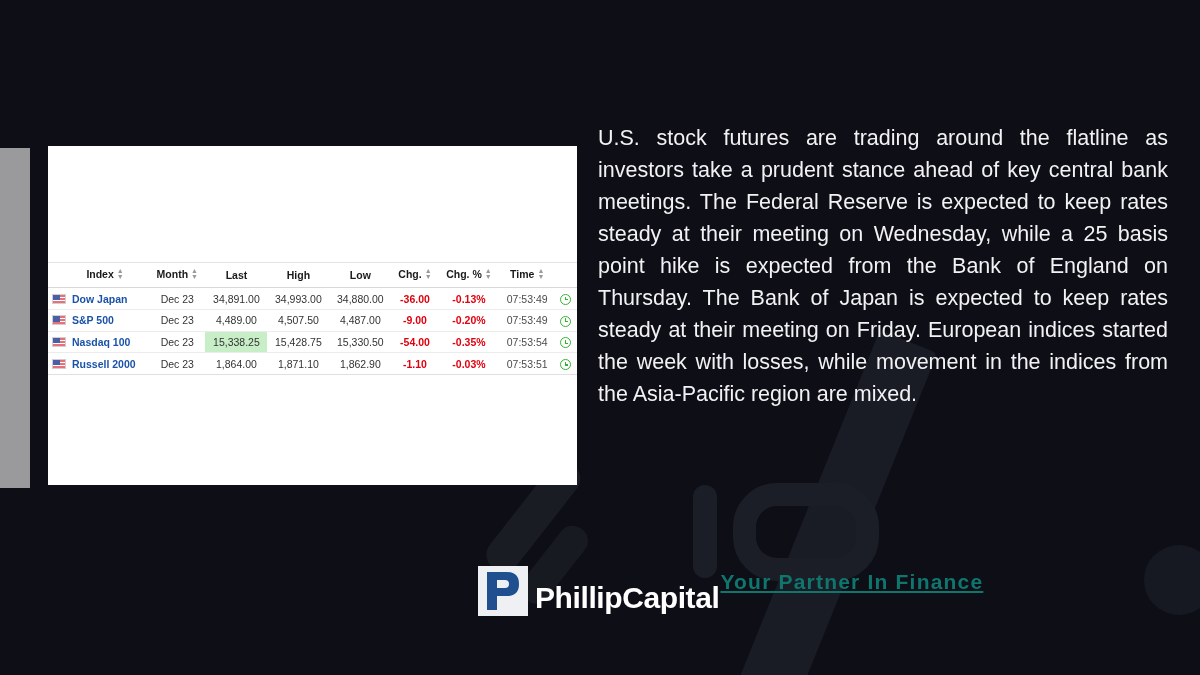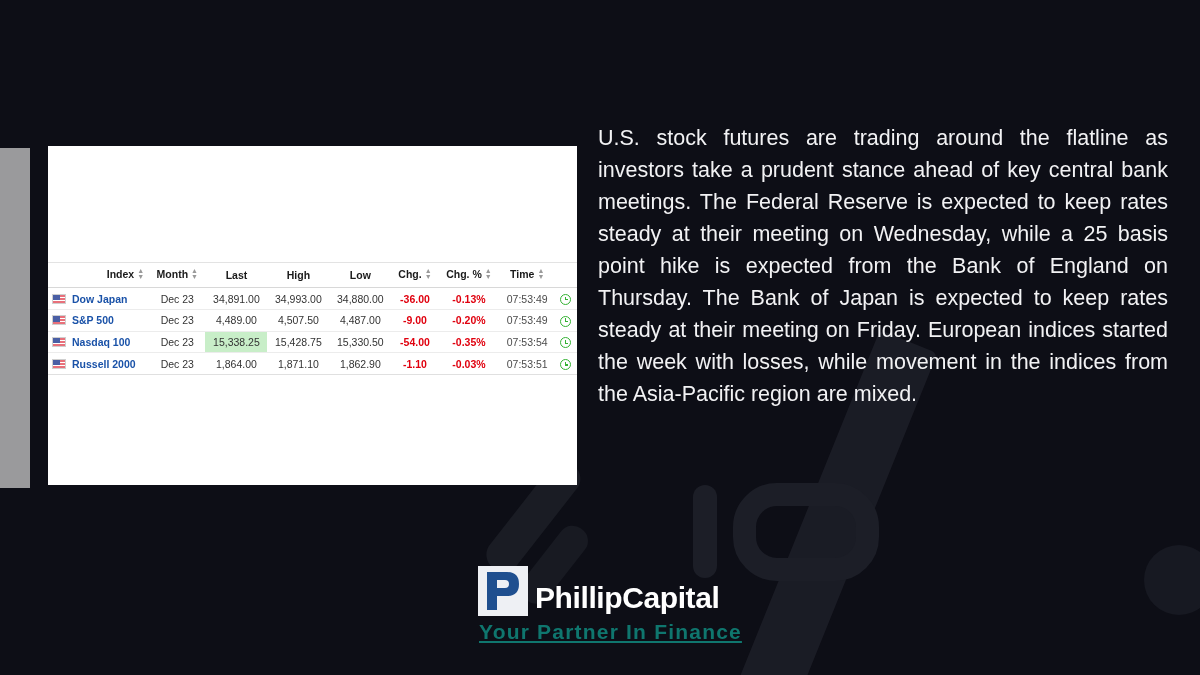--- a/index.html
+++ b/index.html
@@ -96,21 +96,21 @@
     font-size: 10.5px;
   }
   table.quotes td {
     padding: 4px 5px;
     border-bottom: 1px solid #ececec;
     white-space: nowrap;
     font-size: 10.5px;
   }
   table.quotes tr.row:last-child td { border-bottom: 1px solid #e0e0e0; }
 
-  .th-index { text-align: right; padding-left: 18px !important; }
+  .th-index { text-align: center; padding-left: 18px !important; }
   .ta-r { text-align: center; }
   .ta-c { text-align: center; }
 
   .sort-ic {
     display: inline-block;
     width: 7px;
     margin-left: 3px;
     position: relative;
     top: -1px;
     color: #9a9a9a;
@@ -178,21 +178,20 @@
     line-height: 32px;
     text-align: justify;
     text-justify: inter-word;
   }
 
   
   .logo {
     position: absolute;
     left: 478px; top: 566px;
     display: flex;
-    flex-direction: column;
     align-items: flex-start;
   }
   .logo-top { display: flex; align-items: center; }
   .logo-mark {
     width: 50px; height: 50px;
     background-color: #eef0f4;
     background-image:
       repeating-linear-gradient(to right, #d2d6de 0px, #d2d6de .5px, transparent .5px, transparent 4px),
       repeating-linear-gradient(to bottom, #d2d6de 0px, #d2d6de .5px, transparent .5px, transparent 4px);
     position: relative;

